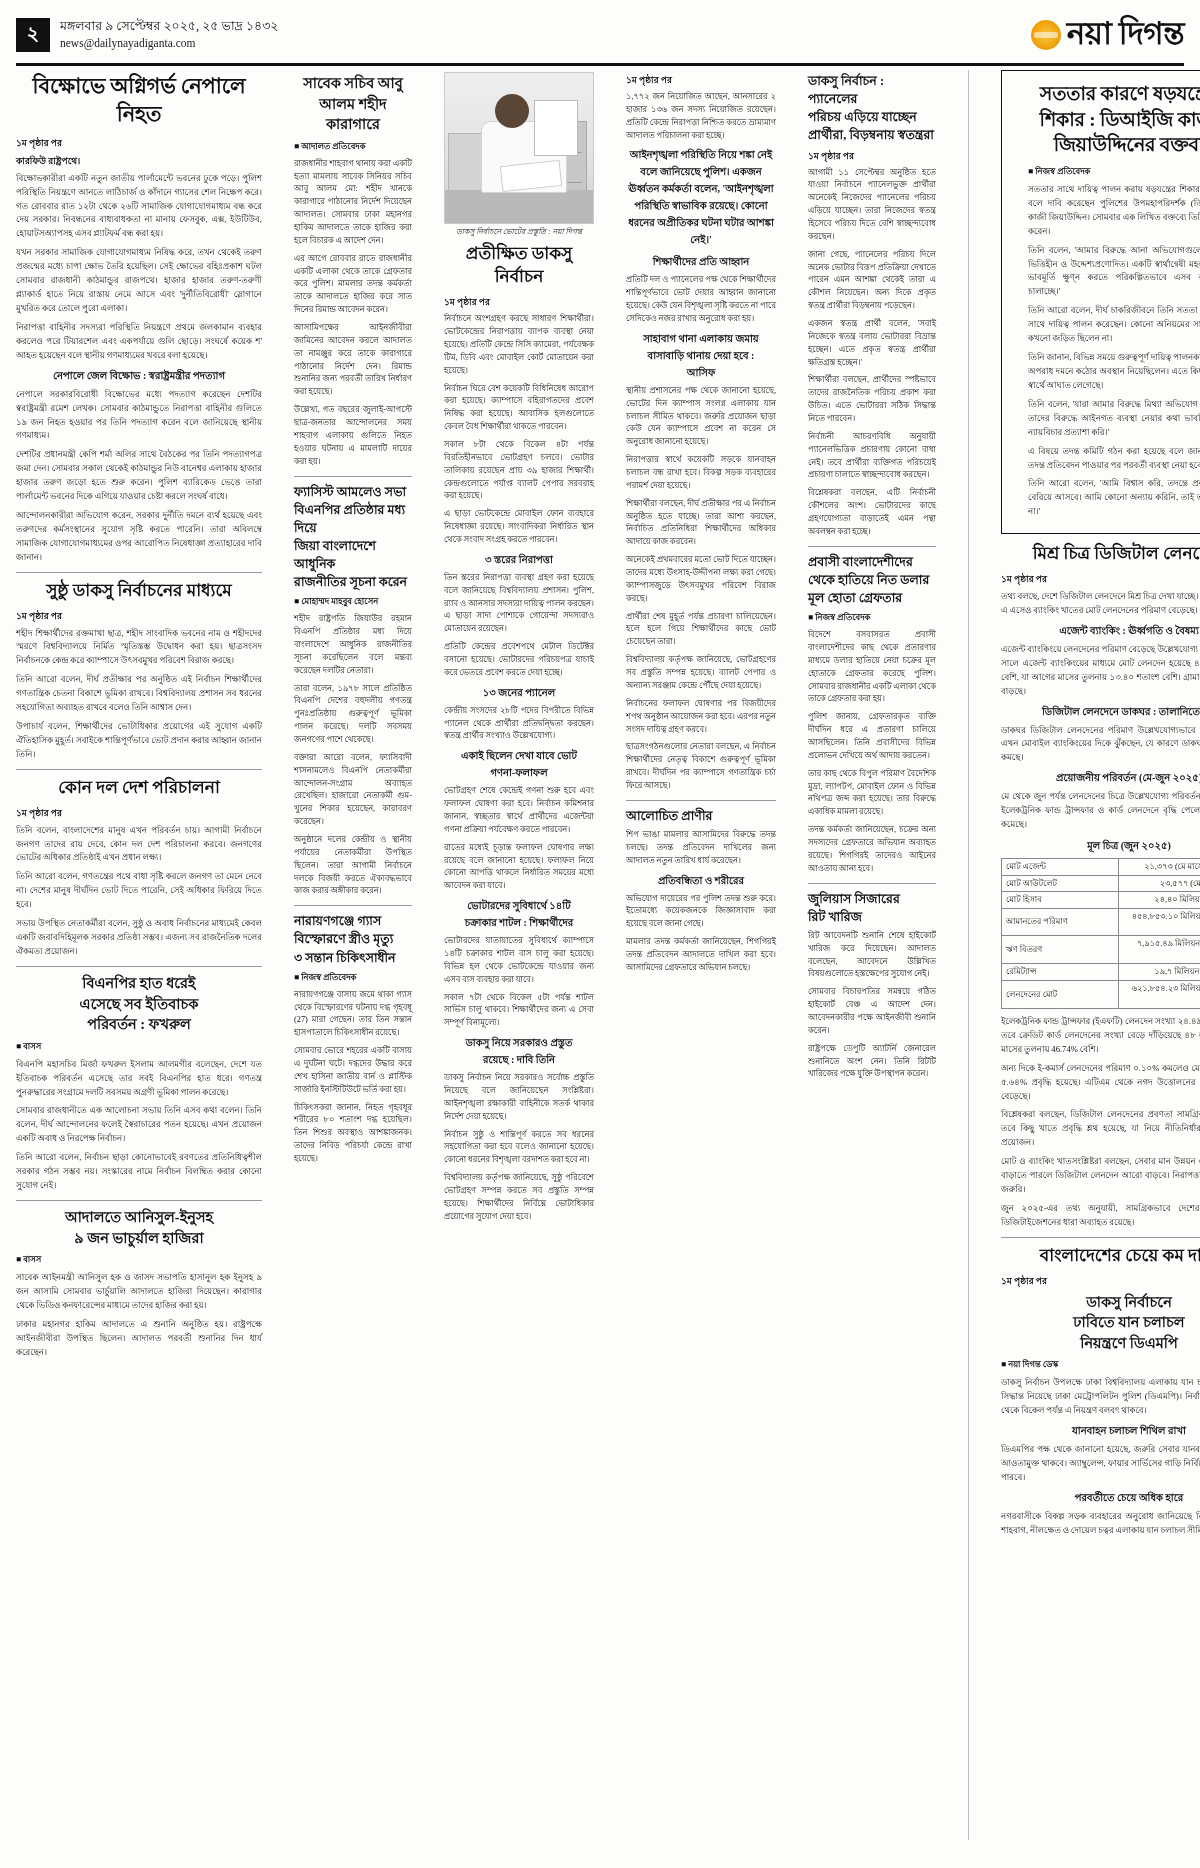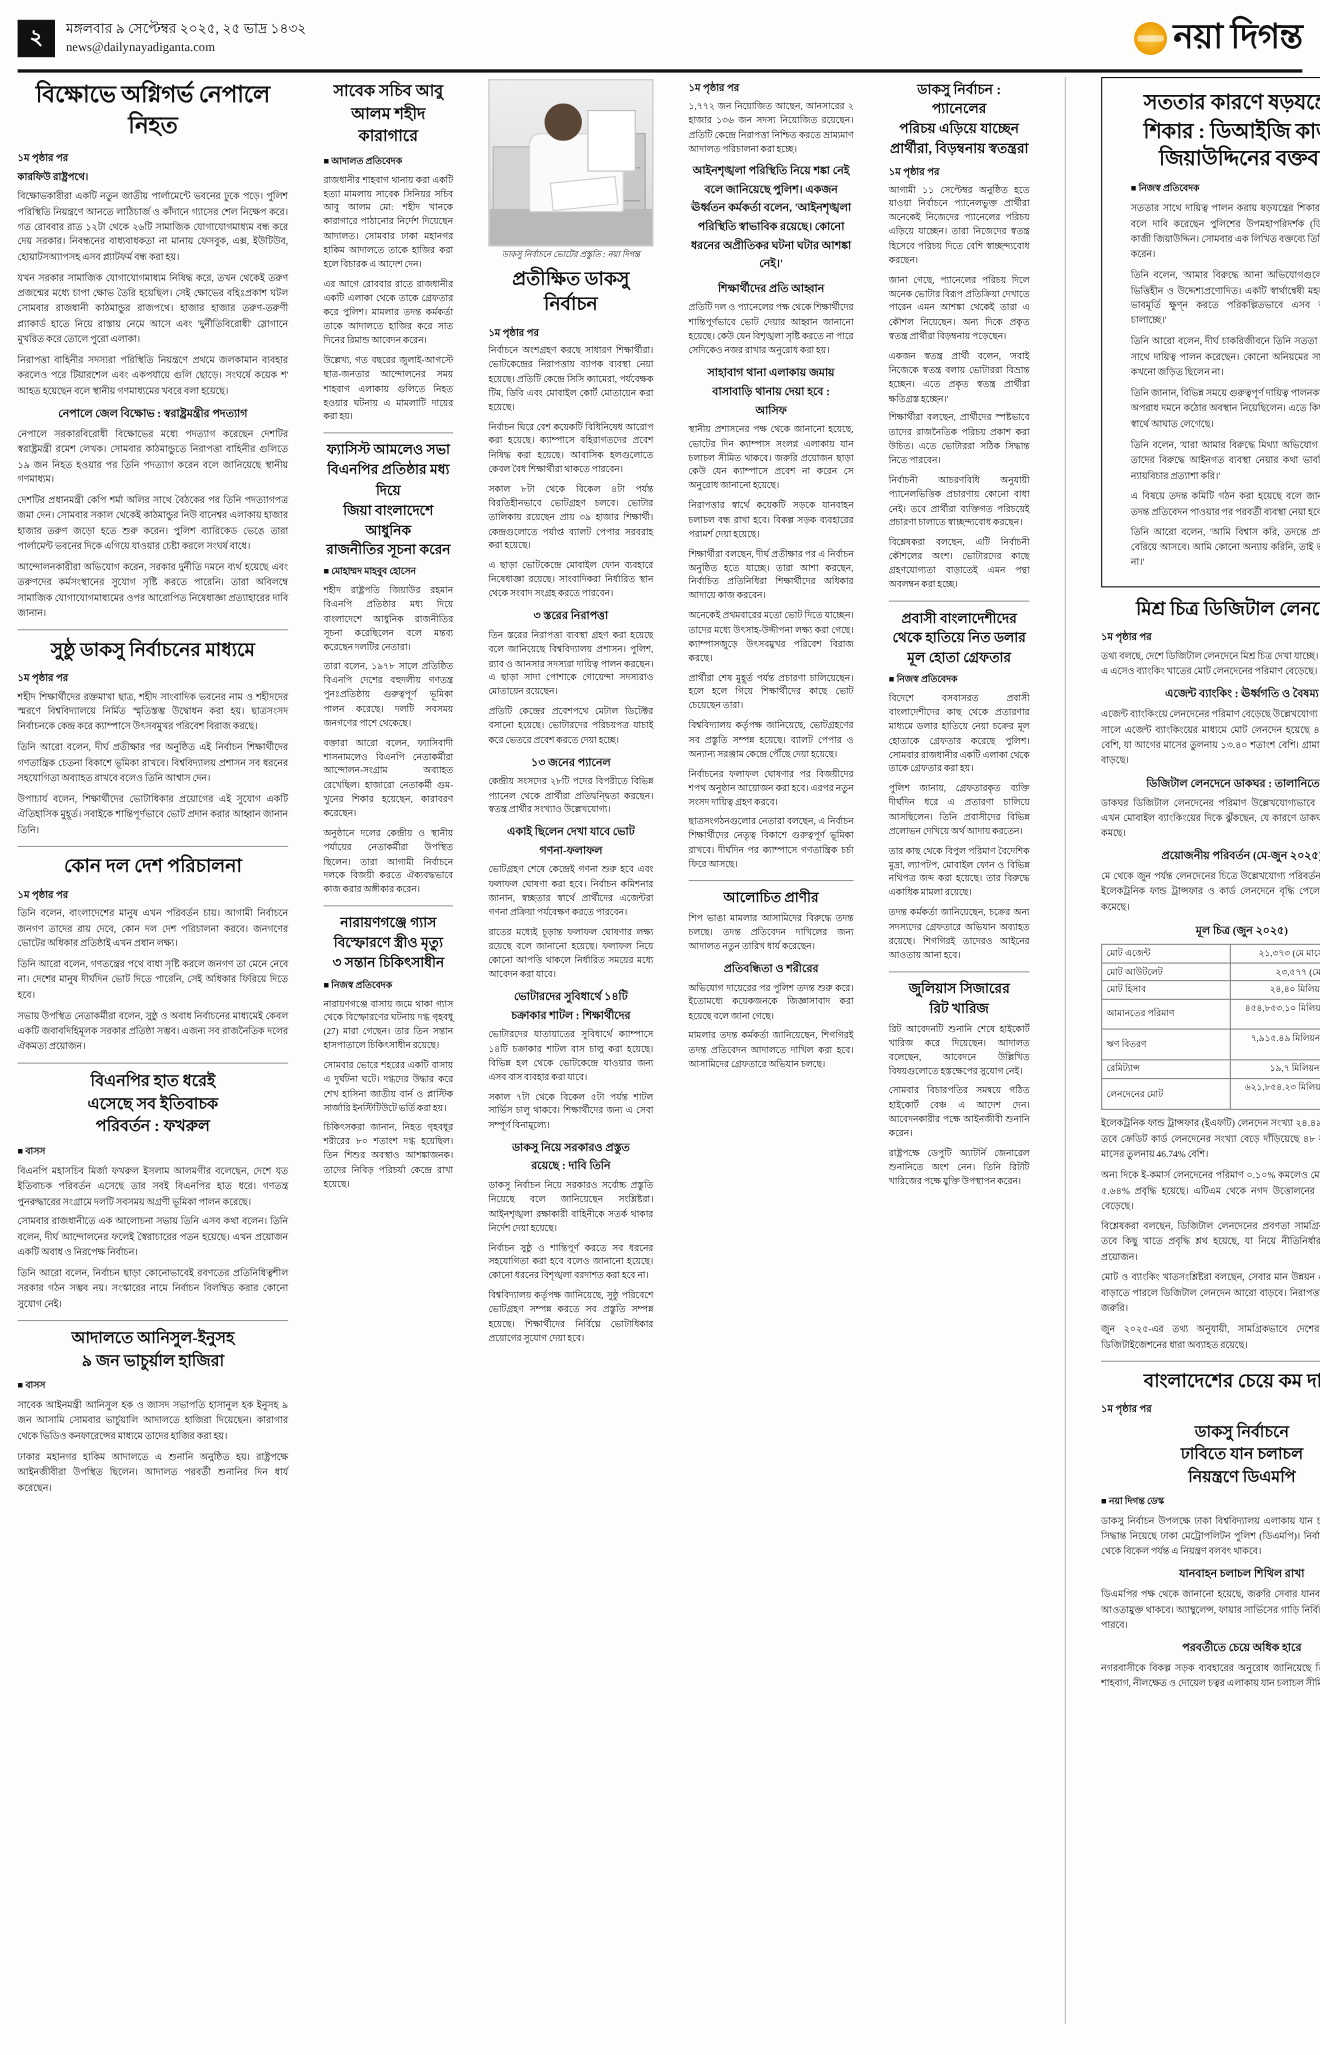--- a/index.html
+++ b/index.html
@@ -65,21 +65,20 @@
   h2.hl {
     font-size:17px; line-height:1.4; font-weight:700; margin:2px 0 6px;
     text-align:center;
   }
   h3.hl {
     font-size:14.5px; line-height:1.42; font-weight:700; margin:3px 0 5px;
     text-align:center;
   }
   h4.hl {
     font-size:12.5px; line-height:1.45; font-weight:700; margin:2px 0 4px;
-    text-align:center;
   }
   .kicker {
     font-size:9px; font-weight:700; margin:3px 0 3px;
   }
   .subhead {
     font-size:10px; font-weight:700; margin:5px 0 3px; text-align:center;
   }
 
   
   p.bd {
@@ -226,20 +225,21 @@
 
     <div class="col tight">
       <h3 class="hl">
         <span>সাবেক সচিব আবু</span><br>
         <span>আলম শহীদ</span><br>
         <span>কারাগারে</span>
       </h3>
       <div class="byline">■ আদালত প্রতিবেদক</div>
       <p class="bd">রাজধানীর শাহবাগ থানায় করা একটি হত্যা মামলায় সাবেক সিনিয়র সচিব আবু আলম মো: শহীদ খানকে কারাগারে পাঠানোর নির্দেশ দিয়েছেন আদালত। সোমবার ঢাকা মহানগর হাকিম আদালতে তাকে হাজির করা হলে বিচারক এ আদেশ দেন।</p>
       <p class="bd">এর আগে রোববার রাতে রাজধানীর একটি এলাকা থেকে তাকে গ্রেফতার করে পুলিশ। মামলার তদন্ত কর্মকর্তা তাকে আদালতে হাজির করে সাত দিনের রিমান্ড আবেদন করেন।</p>
+      <p class="bd">আসামিপক্ষের আইনজীবীরা জামিনের আবেদন করলে আদালত তা নামঞ্জুর করে তাকে কারাগারে পাঠানোর নির্দেশ দেন। রিমান্ড শুনানির জন্য পরবর্তী তারিখ নির্ধারণ করা হয়েছে।</p>
       <p class="bd">উল্লেখ্য, গত বছরের জুলাই-আগস্টে ছাত্র-জনতার আন্দোলনের সময় শাহবাগ এলাকায় গুলিতে নিহত হওয়ার ঘটনায় এ মামলাটি দায়ের করা হয়।</p>
 
       <div class="hr"></div>
       <h4 class="hl">
         <span>ফ্যাসিস্ট আমলেও সভা</span><br>
         <span>বিএনপির প্রতিষ্ঠার মধ্য দিয়ে</span><br>
         <span>জিয়া বাংলাদেশে আধুনিক</span><br>
         <span>রাজনীতির সূচনা করেন</span>
       </h4>
       <div class="byline">■ মোহাম্মদ মাহবুব হোসেন</div>

